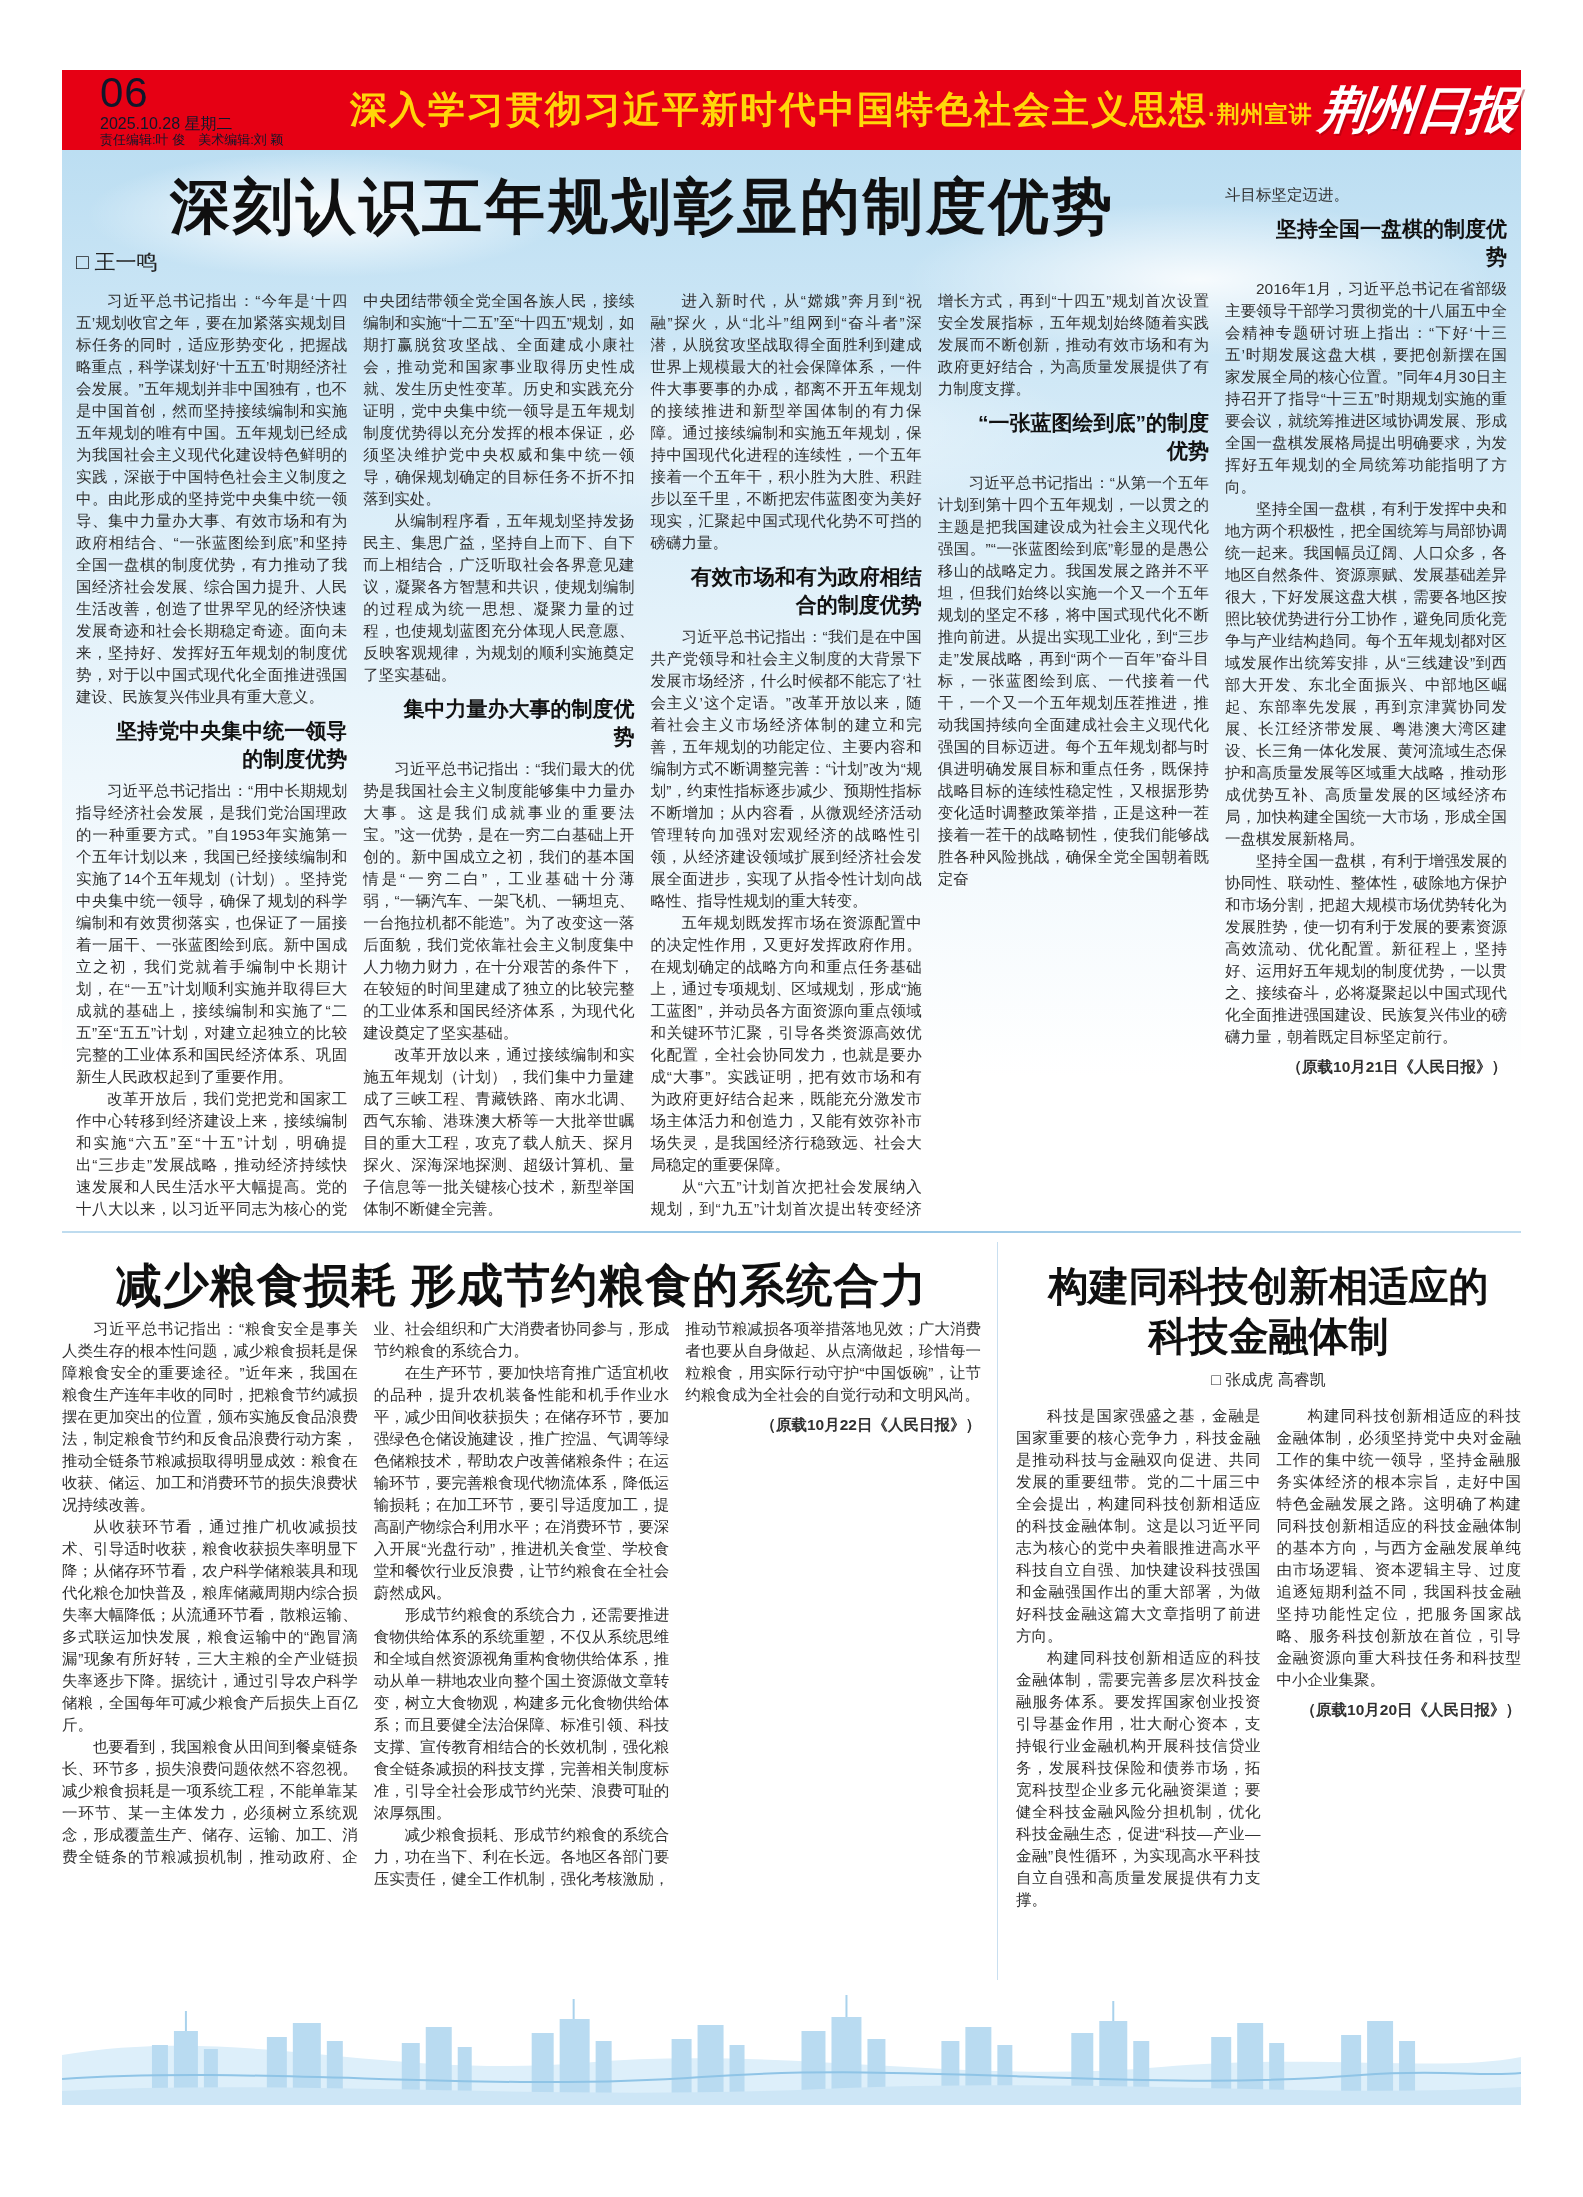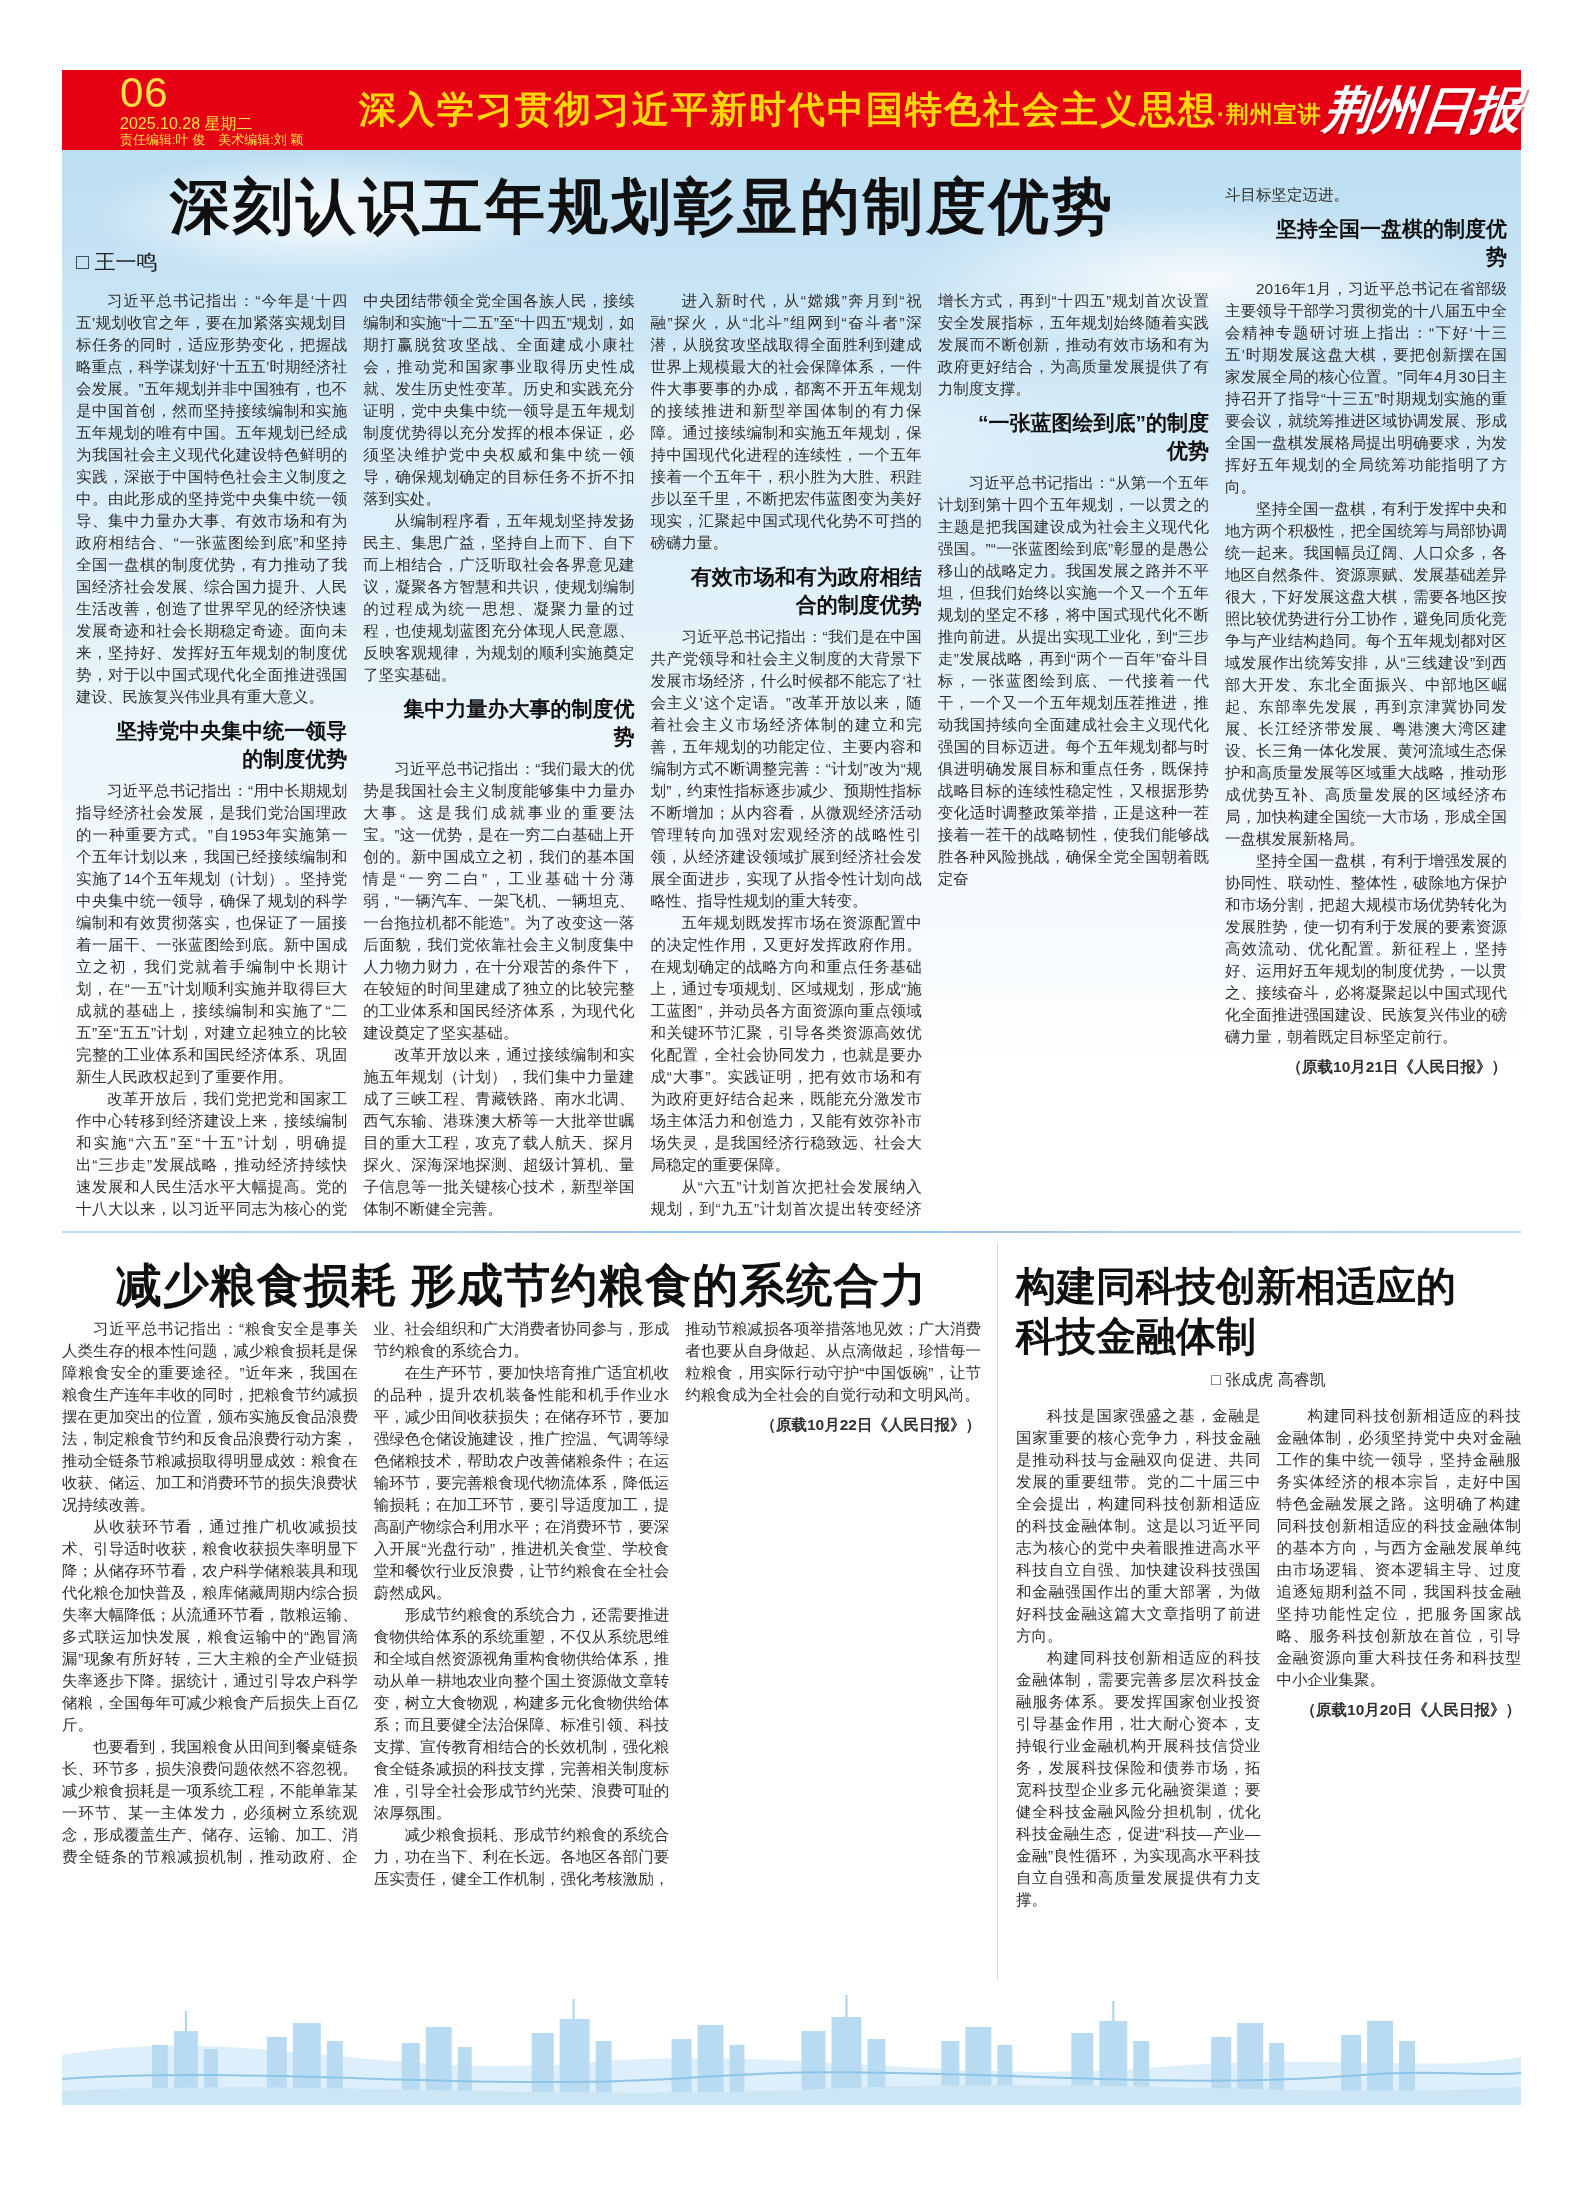--- a/index.html
+++ b/index.html
@@ -2,21 +2,21 @@
 <html><head>
 <meta charset="utf-8">
 <style>
   html,body{margin:0;padding:0;background:#fff;}
   .page{position:relative;width:1583px;height:2197px;background:#ffffff;
         font-family:"Liberation Sans",sans-serif;color:#2a2a2a;overflow:hidden;}
 
   
   .masthead-bar{position:absolute;left:62px;right:62px;top:70px;height:80px;
         background:#e60014;display:flex;align-items:center;}
-  .issue-info{width:300px;padding-left:58px;color:#fde047;}
+  .issue-info{width:300px;padding-left:38px;color:#0f172a;}
   .page-no{font-size:42px;line-height:42px;font-weight:normal;letter-spacing:1px;}
   .dateline{font-size:16px;line-height:16px;margin-top:2px;}
   .editors{font-size:13px;line-height:16px;}
   .banner-title{flex:1;text-align:center;color:#ffd60a;font-weight:bold;
         font-size:37px;letter-spacing:2px;white-space:nowrap;}
   .banner-suffix{font-size:23px;letter-spacing:1px;}
   .masthead-logo{width:250px;text-align:center;color:#ffffff;font-weight:bold;
         font-style:italic;font-size:50px;letter-spacing:-1px;
         font-family:"Liberation Serif",serif;transform:skewX(-6deg);
         text-shadow:2px 2px 0 rgba(150,0,10,.45);}
@@ -51,21 +51,21 @@
   
   .bottom{position:absolute;left:62px;right:62px;top:1242px;height:738px;display:flex;gap:0;}
   .food-article{flex:1;min-width:0;padding-right:16px;}
   .bl-headline{margin:16px 0 4px 0;text-align:center;font-size:46px;line-height:56px;
         font-weight:900;letter-spacing:1px;color:#101010;
         font-family:"Liberation Serif",serif;white-space:nowrap;}
   .bl-byline{text-align:center;font-size:16px;margin:6px 0 14px 0;}
   .cols3{column-count:3;column-gap:16px;column-fill:auto;height:572px;overflow:hidden;
         font-size:15.5px;line-height:22px;text-align:justify;color:#303030;}
   .finance-article{width:505px;border-left:1px solid #c9dff0;padding-left:18px;box-sizing:content-box;}
-  .br-headline{margin:20px 0 2px 0;text-align:left;font-size:40px;line-height:50px;
+  .br-headline{margin:20px 0 2px 0;text-align:center;font-size:40px;line-height:50px;
         font-weight:900;color:#101010;font-family:"Liberation Serif",serif;}
   .br-byline{text-align:center;font-size:16px;margin:8px 0 14px 0;}
   .cols2{column-count:2;column-gap:16px;column-fill:auto;height:540px;overflow:hidden;
         font-size:15.5px;line-height:22px;text-align:justify;color:#303030;}
 
   
   .footer-art{position:absolute;left:62px;right:62px;top:1983px;height:122px;}
   .footer-art svg{display:block;width:100%;height:100%;}
 </style>
 </head>

